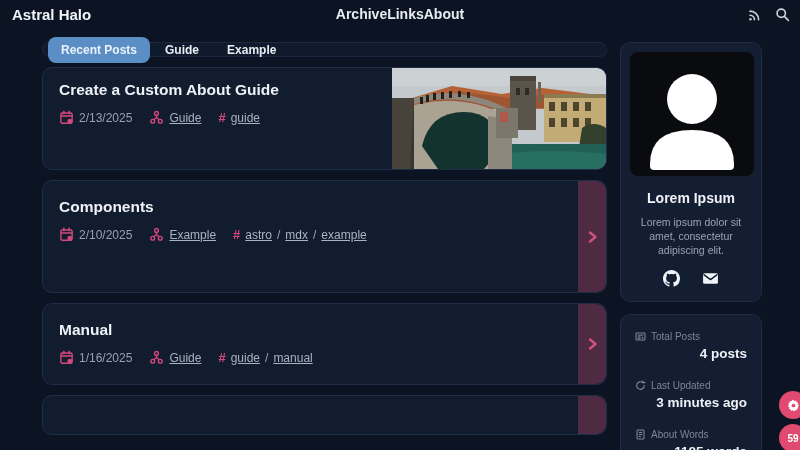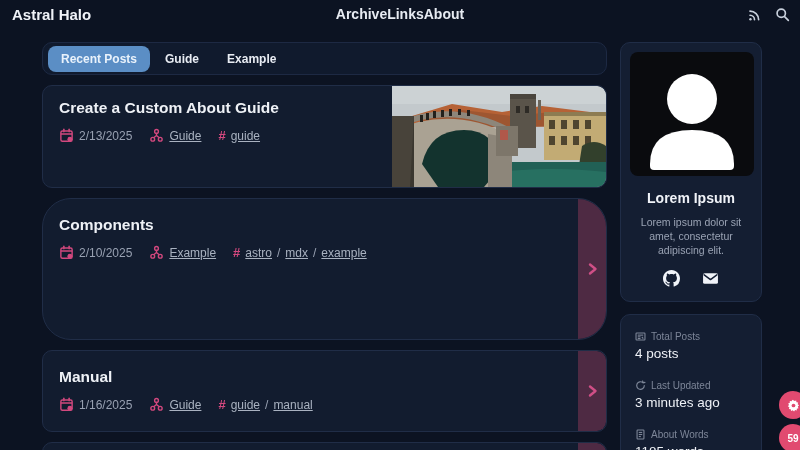--- a/index.html
+++ b/index.html
@@ -17,31 +17,31 @@
   .nav-link { font-size:14px; font-weight:700; color:#e7ebf2; text-decoration:none; cursor:pointer; }
   .nav-right { margin-left:auto; display:flex; align-items:center; gap:12px; }
   .nav-icon { width:16px; height:16px; display:flex; align-items:center; justify-content:center; cursor:pointer; }
   
   .main { display:flex; padding:14px 38px 0 42px; gap:13px; }
   .col-left { width:565px; flex:none; }
   .col-right { width:142px; flex:none; }
   
   .tabbar {
     background:#101a2d; border:1px solid #1d2943; border-radius:10px;
-    height:33px; display:flex; align-items:center; padding:0 5px; gap:2px; margin-bottom:10px;
+    height:15px; display:flex; align-items:center; padding:0 5px; gap:2px; margin-bottom:10px;
   }
   .tab { font-size:12px; font-weight:700; color:#e8ecf3; padding:6px 13px; border-radius:8px; cursor:pointer; }
   .tab.active { background:#5b8ec5; color:#e9f2fb; }
   
   .card {
     position:relative; background:#121c2f; border:1px solid #202d47; border-radius:10px;
     margin-bottom:10px; overflow:hidden; display:flex;
   }
   .card-1 { height:103px; }
-  .card-2 { height:142px;border-radius:29px; }
+  .card-2 { height:113px; }
   .card-3 { height:82px; }
   .card-4 { height:40px; }
   .card-body { flex:1; padding:13px 16px; }
   .card-2 .card-body, .card-3 .card-body { padding-top:17px; }
   .post-title { font-size:15.5px; font-weight:700; color:#eef1f6; cursor:pointer; }
   .meta { display:flex; align-items:center; gap:8px; margin-top:11px; font-size:12px; color:#98a1b2; flex-wrap:nowrap; }
   .meta-group { display:flex; align-items:center; gap:5px; }
   .meta-group + .meta-group { margin-left:9px; }
   .meta svg { flex:none; }
   .meta a { color:#a9b2c0; text-decoration:underline; cursor:pointer; }
@@ -63,21 +63,21 @@
     width:124px; height:124px; background:#0a0b0e; border-radius:8px;
     display:flex; align-items:flex-end; justify-content:center; overflow:hidden; cursor:pointer;
   }
   .profile-name { font-size:14px; font-weight:700; margin-top:14px; color:#f0f3f8; }
   .profile-bio { font-size:10.5px; color:#9aa3b4; margin-top:9px; line-height:1.35; padding:0 4px; }
   .social-row { display:flex; justify-content:center; gap:22px; margin-top:12px; }
   .social-icon { width:17px; height:17px; cursor:pointer; display:flex; align-items:center; justify-content:center; }
   .stats { margin-top:12px; padding:16px 14px; height:200px; }
   .stat-item { margin-bottom:19px; }
   .stat-label { display:flex; align-items:center; gap:5px; font-size:10px; color:#7d8698; }
-  .stat-value { font-size:13.5px; font-weight:400; color:#eef1f6; margin-top:4px; }
+  .stat-value { font-size:13.5px; font-weight:700; color:#eef1f6; margin-top:4px;text-align:right; }
   
   .fab {
     position:absolute; right:-7px; width:28px; height:28px; border-radius:50%;
     background:#e14a70; color:#fff; display:flex; align-items:center; justify-content:center;
     font-size:10px; font-weight:700; cursor:pointer; border:none;
   }
   .fab-settings { top:391px; }
   .fab-scroll { top:424px; }
 </style>
 </head>

